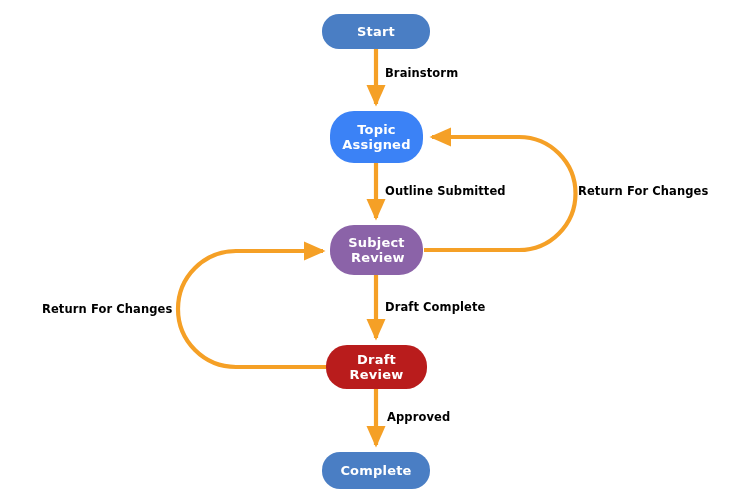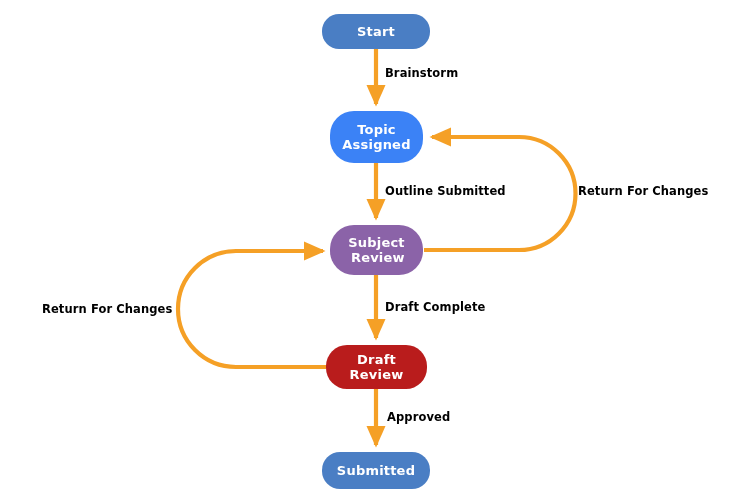--- a/index.html
+++ b/index.html
@@ -94,21 +94,21 @@
   <div class="node" style="left:330px; top:225px; width:93px; height:50px; background:#8b63a8; border-radius:24px;text-align:right;">
     <span class="node-label">Subject
 Review</span>
   </div>
 
   <div class="node" style="left:326px; top:345px; width:101px; height:44px; background:#b91c1c; border-radius:21px;">
     <span class="node-label">Draft Review</span>
   </div>
 
   <div class="node" style="left:322px; top:452px; width:108px; height:37px; background:#4a7ec4; border-radius:18px;">
-    <span class="node-label">Submitted</span>
+    <span class="node-label">Complete</span>
   </div>
 
   <div class="edge-label" style="left:385px; top:66px;">Brainstorm</div>
 
   <div class="edge-label" style="left:385px; top:184px;text-align:right;">Outline Submitted</div>
 
   <div class="edge-label" style="left:385px; top:300px;">Draft Complete</div>
 
   <div class="edge-label" style="left:387px; top:410px;">Approved</div>
 

